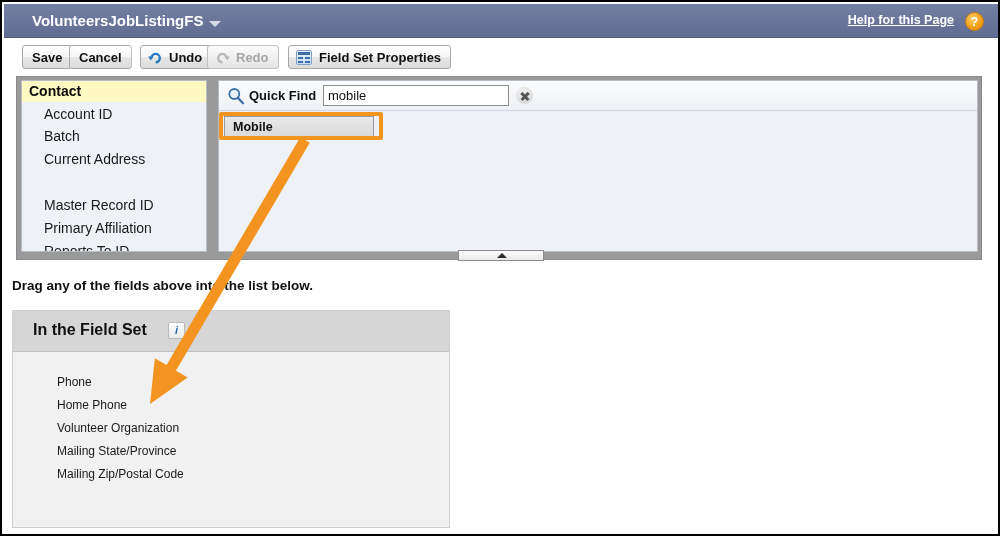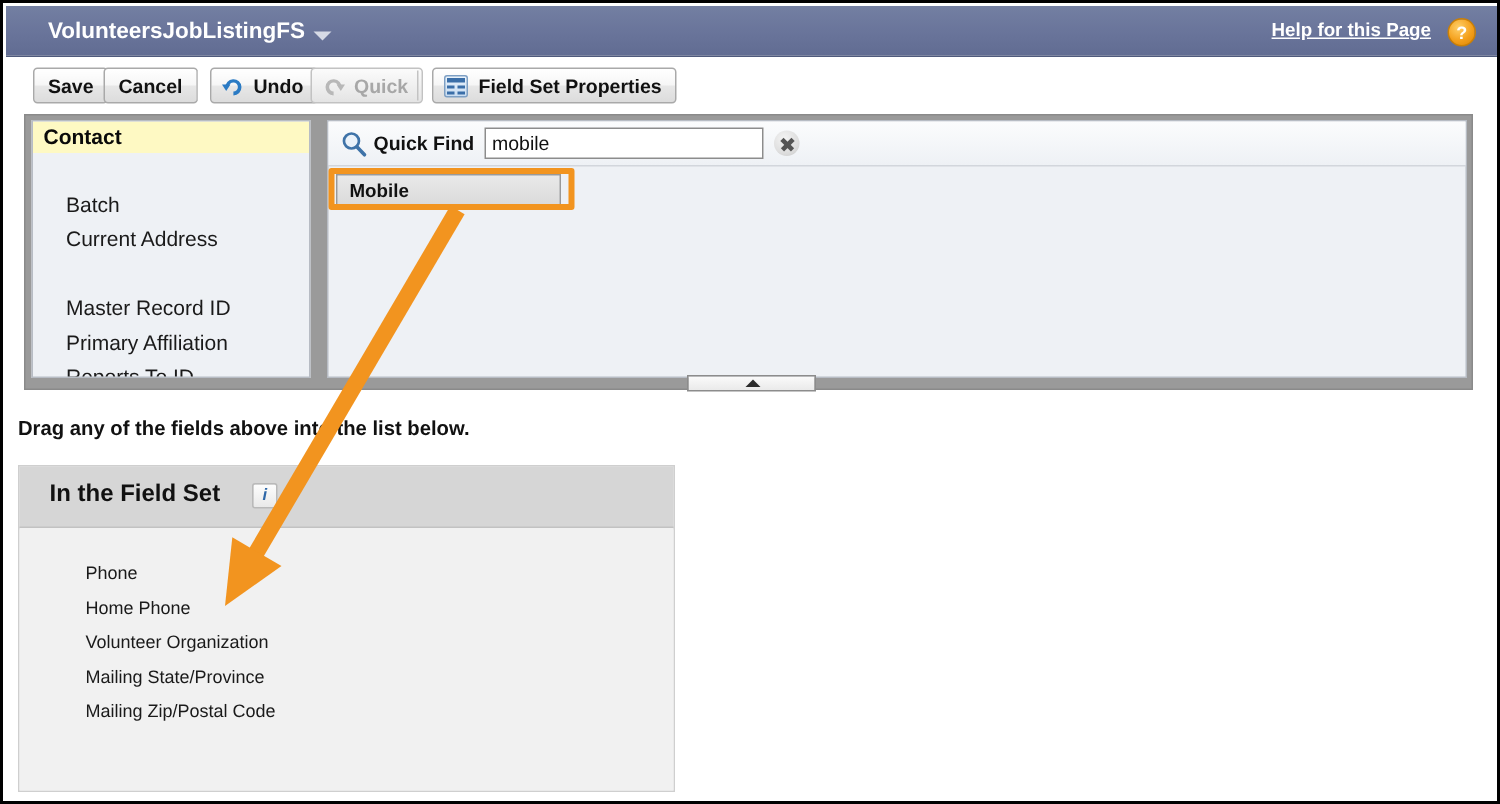--- a/index.html
+++ b/index.html
@@ -402,41 +402,42 @@
         <path d="M1.0 7.4 L6.6 7.4 L3.8 11.6 Z" fill="#2b7bc4"></path>
       </svg>
       <span>Undo</span>
     </div>
 
     <div class="btn disabled" id="btn-redo">
       <svg class="icon-redo" viewBox="0 0 17 17">
         <path d="M13.8 9.6 A5.4 5.4 0 1 0 8.4 14.6 L8.4 12.0 A3.0 3.0 0 1 1 11.4 9.0 Z" fill="#b8b8b8"></path>
         <path d="M16.0 7.4 L10.4 7.4 L13.2 11.6 Z" fill="#b8b8b8"></path>
       </svg>
-      <span>Quick</span>
+      <span>Redo</span>
     </div>
 
     <div class="tb-sep" id="sep2"></div>
 
     <div class="btn" id="btn-props">
       <span class="icon-fsp">
         <i class="r1"></i>
           <i class="c1"></i>
           <i class="c2"></i>
           <i class="c3"></i>
           <i class="c4"></i>
       </span>
       <span>Field Set Properties</span>
     </div>
   </div>
 
   <div class="picker-frame"></div>
 
   <div class="obj-list">
     <div class="obj-header">Contact</div>
+    <div class="obj-item" style="top:23px">Account ID</div>
     <div class="obj-item" style="top:45px">Batch</div>
     <div class="obj-item" style="top:68px">Current Address</div>
     <div class="obj-item" style="top:137px">Primary Affiliation</div>
     <div class="obj-item" style="top:114px">Master Record ID</div>
     <div class="obj-item" style="top:160px">Reports To ID</div>
   </div>
 
   <div class="qf-panel">
     <div class="qf-bar">
       <svg class="qf-magnifier" viewBox="0 0 18 18">

